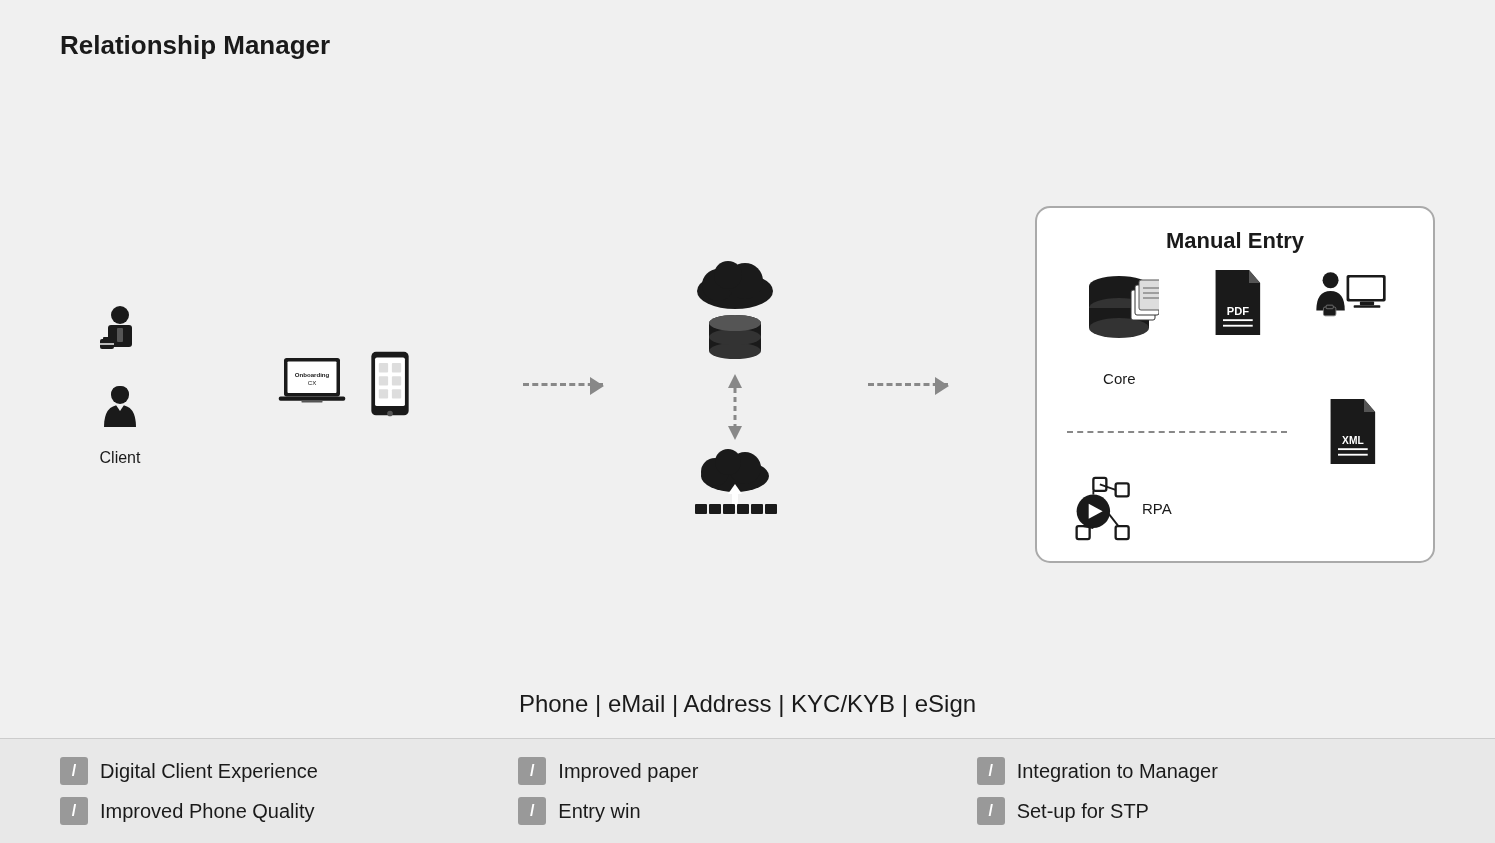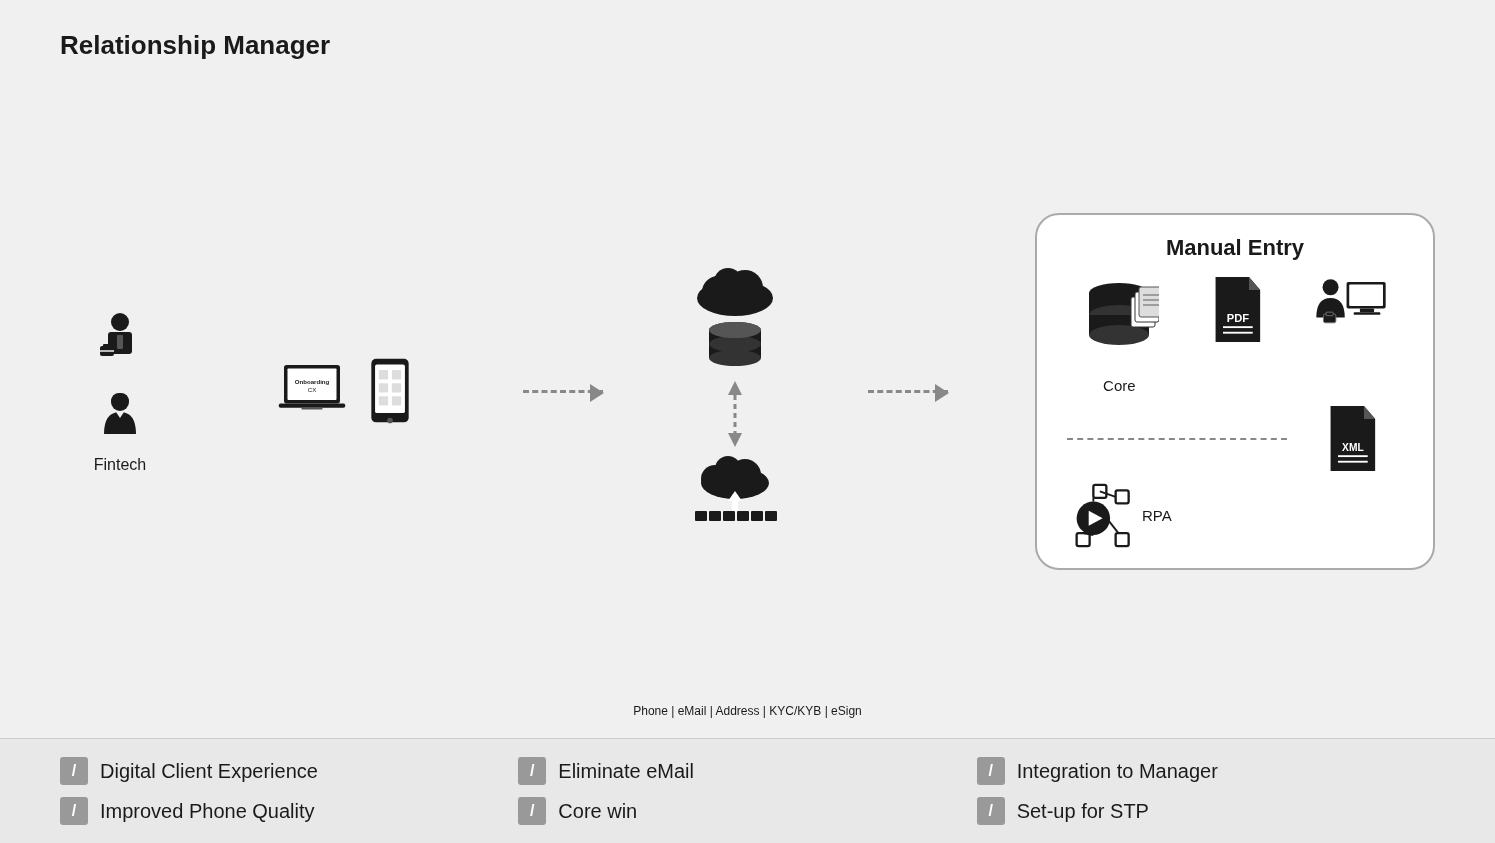--- a/index.html
+++ b/index.html
@@ -109,30 +109,30 @@
     
     .vertical-arrow {
       display: flex;
       flex-direction: column;
       align-items: center;
       margin: 4px 0;
     }
 
     
     .data-labels {
-      font-size: 12px;
+      font-size: 24px;
       color: #1a1a1a;
       text-align: center;
       margin-top: 10px;
     }
 
     
     .manual-entry-box {
       border: 2px solid #aaa;
-      border-radius: 24px;
+      border-radius: 15px;
       padding: 20px 30px;
       width: 400px;
       background: white;
     }
 
     .manual-entry-title {
       font-size: 22px;
       font-weight: 700;
       text-align: center;
       color: #1a1a1a;
@@ -237,21 +237,21 @@
         <svg class="actor-icon svg-icon" viewBox="0 0 60 60" fill="#1a1a1a">
 
           <circle cx="30" cy="12" r="9"></circle>
 
           <path d="M21 12 Q21 3 30 3 Q39 3 39 12" fill="#1a1a1a"></path>
 
           <path d="M14 44 Q14 22 30 22 Q46 22 46 44 Z"></path>
 
           <path d="M26 22 L30 28 L34 22" fill="#f0f0f0"></path>
         </svg>
-        <span class="actor-label">Fintech</span>
+        <span class="actor-label">Client</span>
       </div>
     </div>
 
     <div class="devices">
 
       <svg class="device-icon svg-icon" viewBox="0 0 80 70">
 
         <rect x="8" y="4" width="64" height="44" rx="3" fill="#1a1a1a"></rect>
         <rect x="12" y="8" width="56" height="36" rx="1" fill="white"></rect>
 
@@ -442,27 +442,27 @@
       </div>
       <span class="bullet-text">Improved Phone Quality</span>
     </div>
   </div>
 
   <div class="bullet-column">
     <div class="bullet-item">
       <div class="bullet-slash">
         <span>/</span>
       </div>
-      <span class="bullet-text">Eliminate eMail</span>
-    </div>
-    <div class="bullet-item">
-      <div class="bullet-slash">
-        <span>/</span>
-      </div>
-      <span class="bullet-text">Core win</span>
+      <span class="bullet-text">Improved paper</span>
+    </div>
+    <div class="bullet-item">
+      <div class="bullet-slash">
+        <span>/</span>
+      </div>
+      <span class="bullet-text">Entry win</span>
     </div>
   </div>
 
   <div class="bullet-column">
     <div class="bullet-item">
       <div class="bullet-slash">
         <span>/</span>
       </div>
       <span class="bullet-text">Integration to Manager</span>
     </div>

